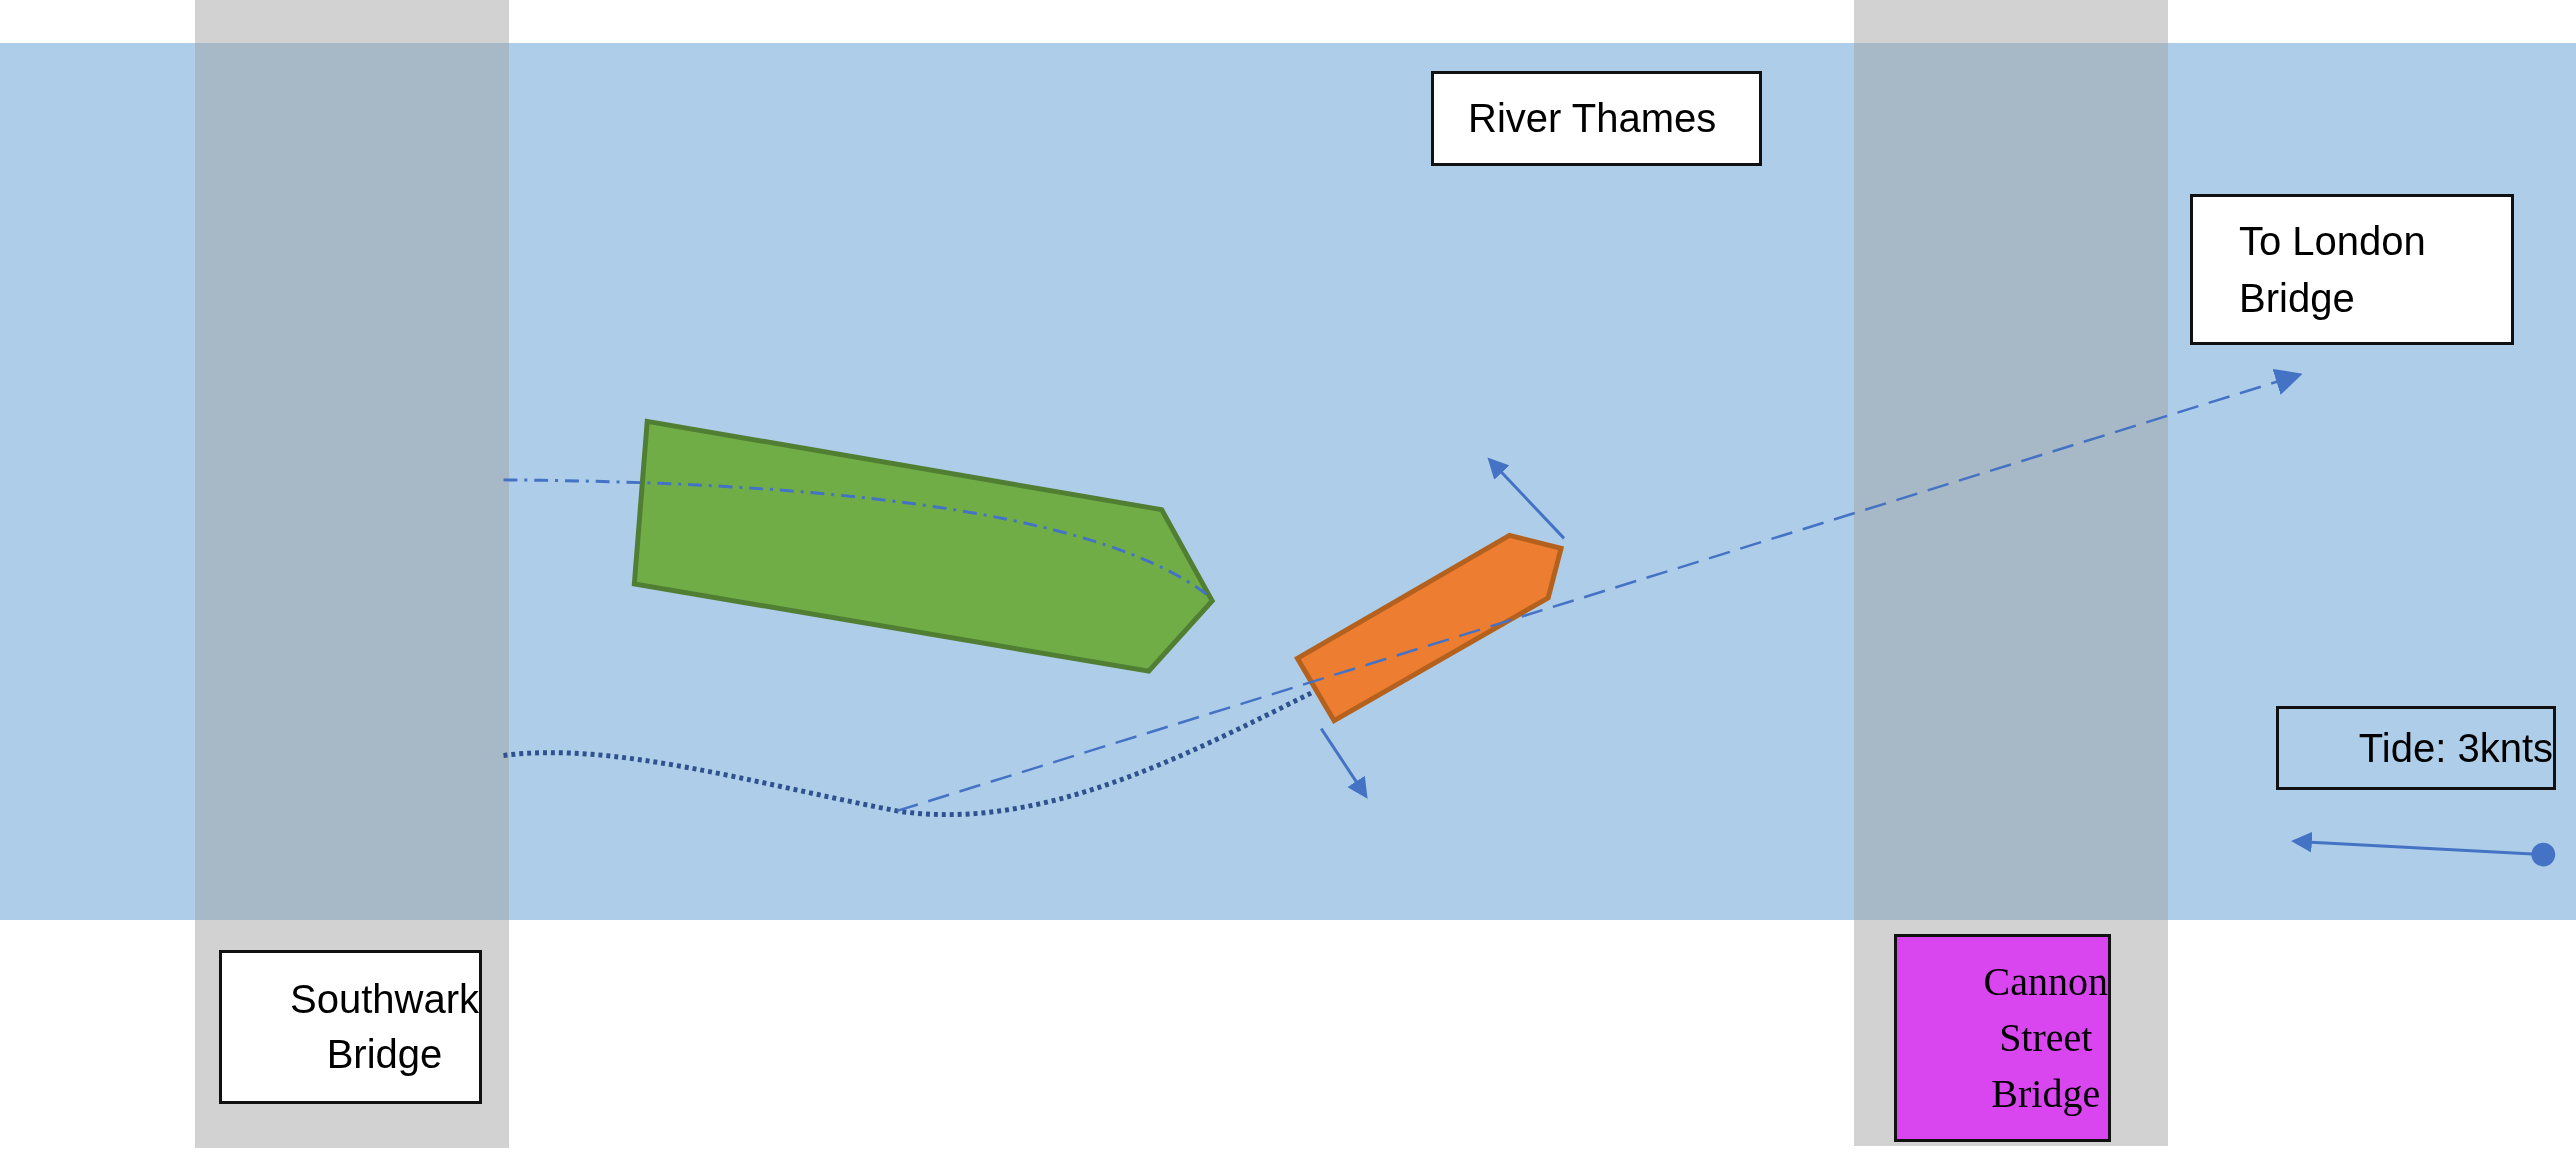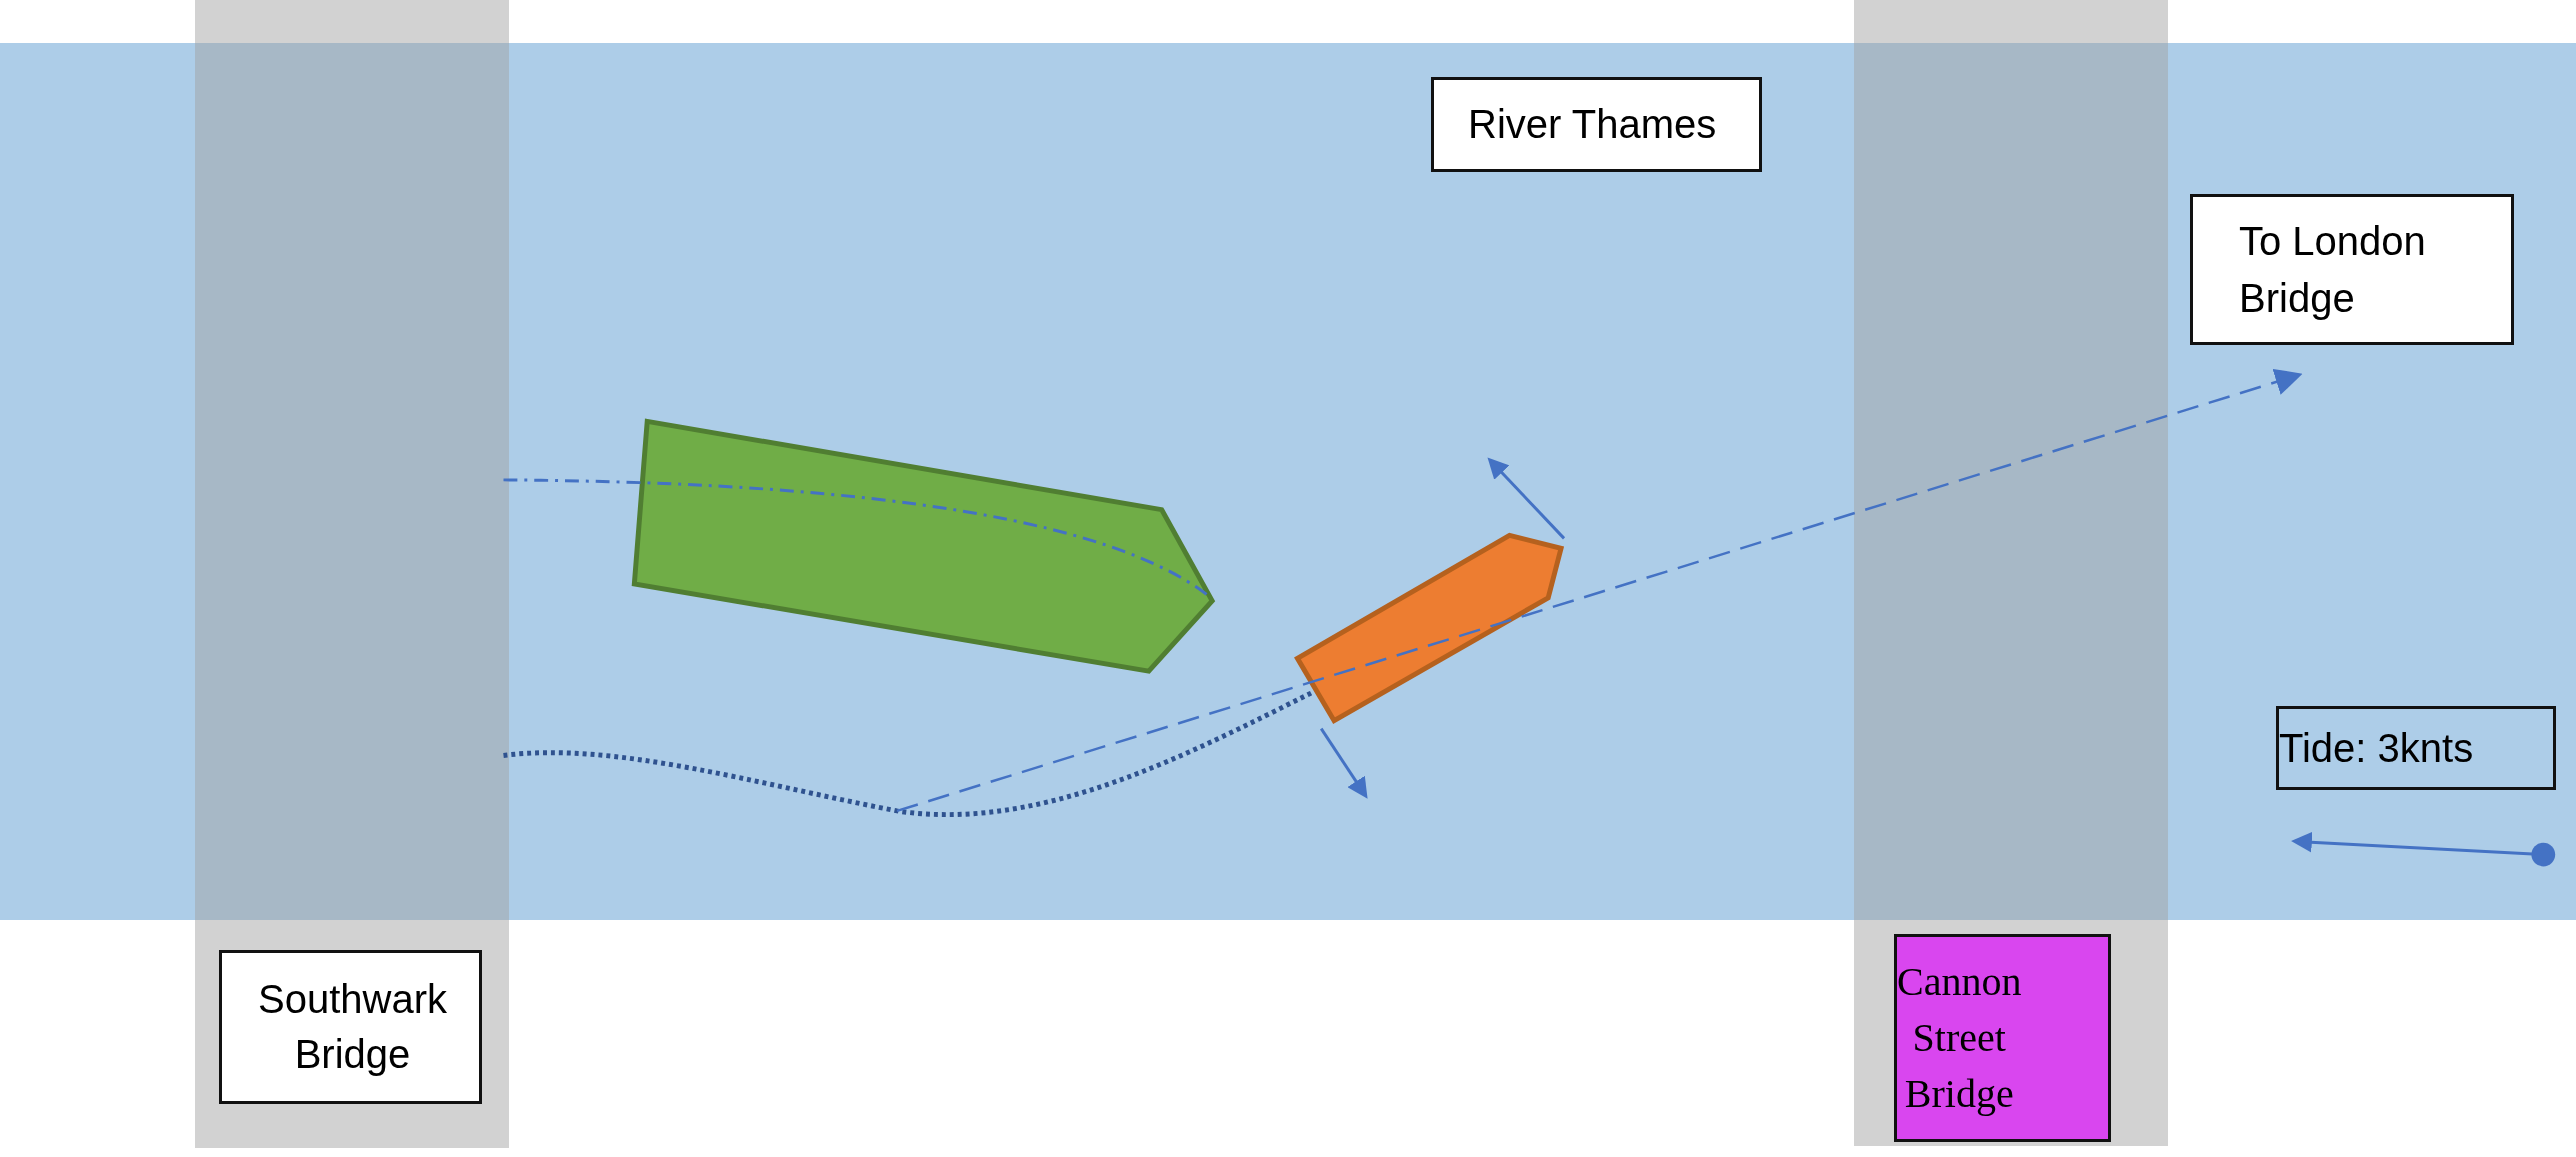--- a/index.html
+++ b/index.html
@@ -6,21 +6,21 @@
     body { width: 2576px; height: 1158px; position: relative; overflow: hidden; font-family: "Liberation Sans", "DejaVu Sans", sans-serif; }
     .layer { position: absolute; left: 0; top: 0; width: 2576px; height: 1158px; }
     .river { position: absolute; left: 0; top: 43px; width: 2576px; height: 877px; }
     .bridge { position: absolute; top: 0; }
     .label-box {
       position: absolute; box-sizing: border-box;
       border: 3px solid #111111;
       display: flex; align-items: center;
       color: #000000; font-size: 40px; line-height: 57px;
     }
-    .label-box.center { justify-content: flex-start; text-align: center; }
+    .label-box.center { justify-content: flex-end; text-align: center; }
     .label-box.left { justify-content: flex-start; text-align: left; }
     .label-box span { display: block; white-space: pre-line; }
   </style>
 </head>
 <body>
 
 <div class="river" style="background:#ADCDE8;"></div>
 
 <div class="bridge" style="left:195px; width:314px; height:1148px; background:rgba(160,160,160,0.48);"></div>
 <div class="bridge" style="left:1854px; width:314px; height:1146px; background:rgba(160,160,160,0.48);"></div>
@@ -46,21 +46,21 @@
   <line x1="905" y1="818" x2="2310" y2="381" stroke="#4472C4" stroke-width="2.5" stroke-dasharray="22 11" marker-end="url(#arrowhead-lg)"></line>
 
   <line x1="1578" y1="543" x2="1508" y2="469" stroke="#4472C4" stroke-width="3" marker-end="url(#arrowhead)"></line>
 
   <line x1="1333" y1="735" x2="1374" y2="797" stroke="#4472C4" stroke-width="3" marker-end="url(#arrowhead)"></line>
 
   <line x1="2566" y1="862" x2="2322" y2="849" stroke="#4472C4" stroke-width="3" marker-end="url(#arrowhead)"></line>
   <circle cx="2566" cy="862" r="12" fill="#4472C4"></circle>
 </svg>
 
-<div class="label-box left" style="left:1431px; top:77px; width:331px; height:95px; background:#FFFFFF; padding-left:34px;">
+<div class="label-box left" style="left:1431px; top:71px; width:331px; height:95px; background:#FFFFFF; padding-left:34px;">
   <span>River Thames</span>
 </div>
 
 <div class="label-box left" style="left:2190px; top:194px; width:324px; height:151px; background:#FFFFFF; padding-left:46px;">
   <span>To London
 Bridge</span>
 </div>
 
 <div class="label-box center" style="left:2276px; top:706px; width:280px; height:84px; background:transparent;">
   <span>Tide: 3knts</span>

